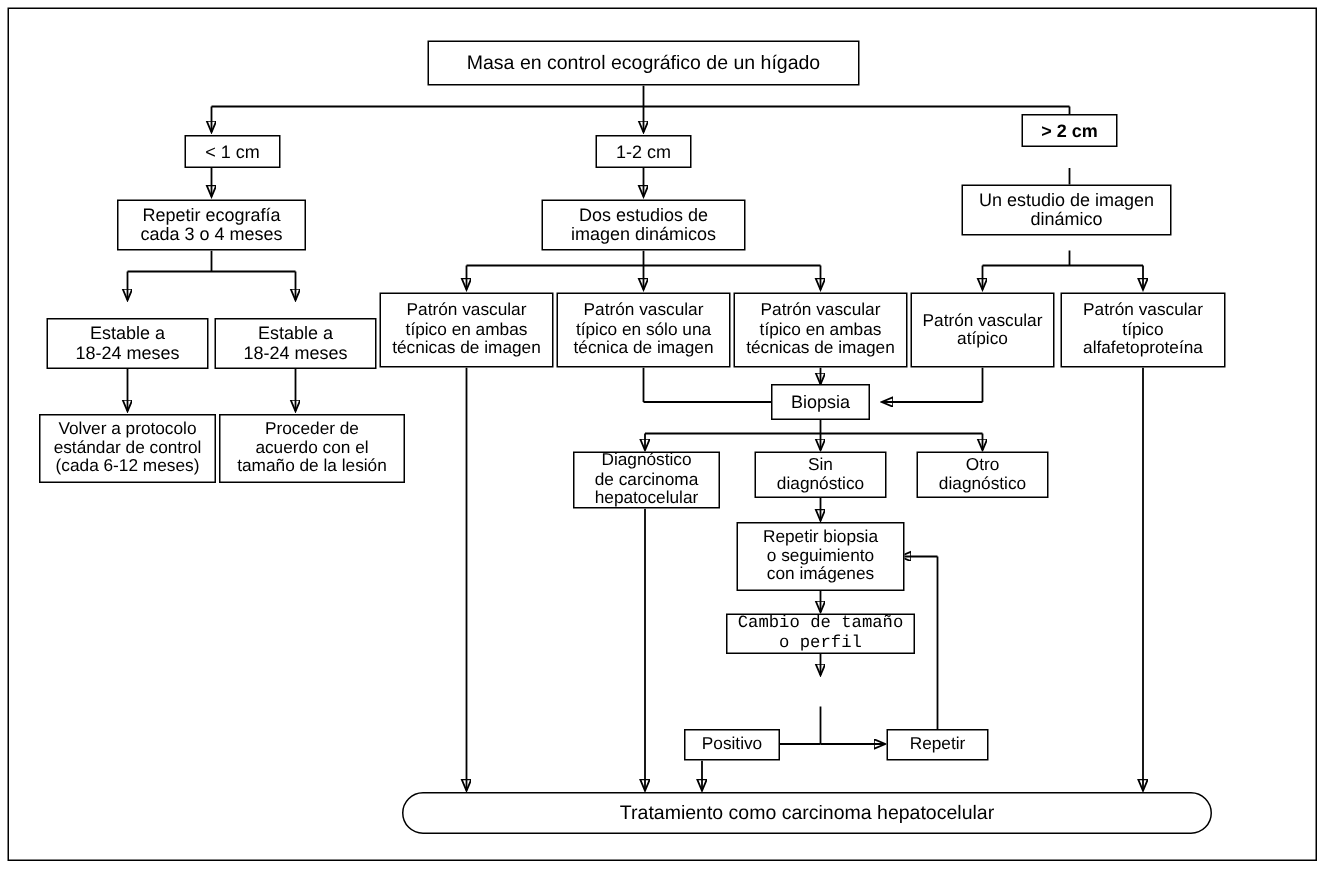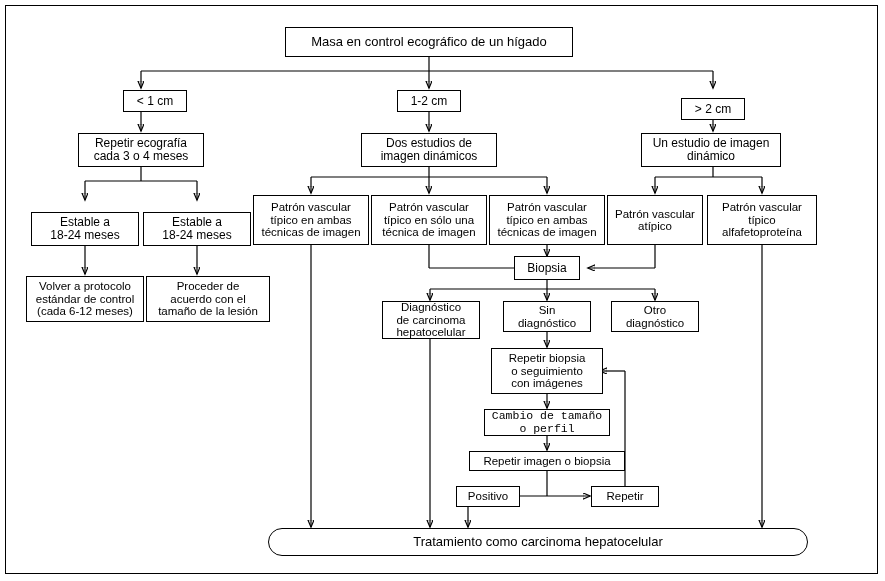--- a/index.html
+++ b/index.html
@@ -120,29 +120,29 @@
 
     <line x1="468" y1="507" x2="468" y2="527" marker-end="url(#ah)"></line>
   </svg>
 
   <div class="node t13" style="left:285px;top:27px;width:288px;height:30px;">Masa en control ecográfico de un hígado</div>
 
   <div class="node t12" style="left:123px;top:90px;width:64px;height:22px;">&lt; 1 cm</div>
 
   <div class="node t12" style="left:397px;top:90px;width:64px;height:22px;">1-2 cm</div>
 
-  <div class="node t12" style="left:681px;top:98px;width:64px;height:22px;">&gt; 2 cm</div>
+  <div class="node t12" style="left:681px;top:76px;width:64px;height:22px;font-weight:bold;">&gt; 2 cm</div>
 
   <div class="node t12" style="left:78px;top:133px;width:126px;height:34px;">Repetir ecografía
 cada 3 o 4 meses</div>
 
   <div class="node t12" style="left:361px;top:133px;width:136px;height:34px;">Dos estudios de
 imagen dinámicos</div>
 
-  <div class="node t12" style="left:641px;top:133px;width:140px;height:34px;">Un estudio de imagen
+  <div class="node t12" style="left:641px;top:123px;width:140px;height:34px;">Un estudio de imagen
 dinámico</div>
 
   <div class="node t12" style="left:31px;top:212px;width:108px;height:34px;">Estable a
 18-24 meses</div>
 
   <div class="node t12" style="left:143px;top:212px;width:108px;height:34px;">Estable a
 18-24 meses</div>
 
   <div class="node" style="left:26px;top:276px;width:118px;height:46px;">Volver a protocolo
 estándar de control
@@ -183,21 +183,20 @@
   <div class="node" style="left:611px;top:301px;width:88px;height:31px;">Otro
 diagnóstico</div>
 
   <div class="node" style="left:491px;top:348px;width:112px;height:46px;">Repetir biopsia
 o seguimiento
 con imágenes</div>
 
   <div class="node" style="left:484px;top:409px;width:126px;height:27px;font-family:Liberation Mono, monospace;">Cambio de tamaño
 o perfil</div>
 
-  <div class="node" style="left:469px;top:451px;width:156px;height:20px;">Repetir imagen o biopsia</div>
 
   <div class="node" style="left:456px;top:486px;width:64px;height:21px;">Positivo</div>
 
   <div class="node" style="left:591px;top:486px;width:68px;height:21px;">Repetir</div>
 
   <div class="node t13" style="left:268px;top:528px;width:540px;height:28px;border-radius:14px;">Tratamiento como carcinoma hepatocelular</div>
 
 </div>
 
 </body></html>

